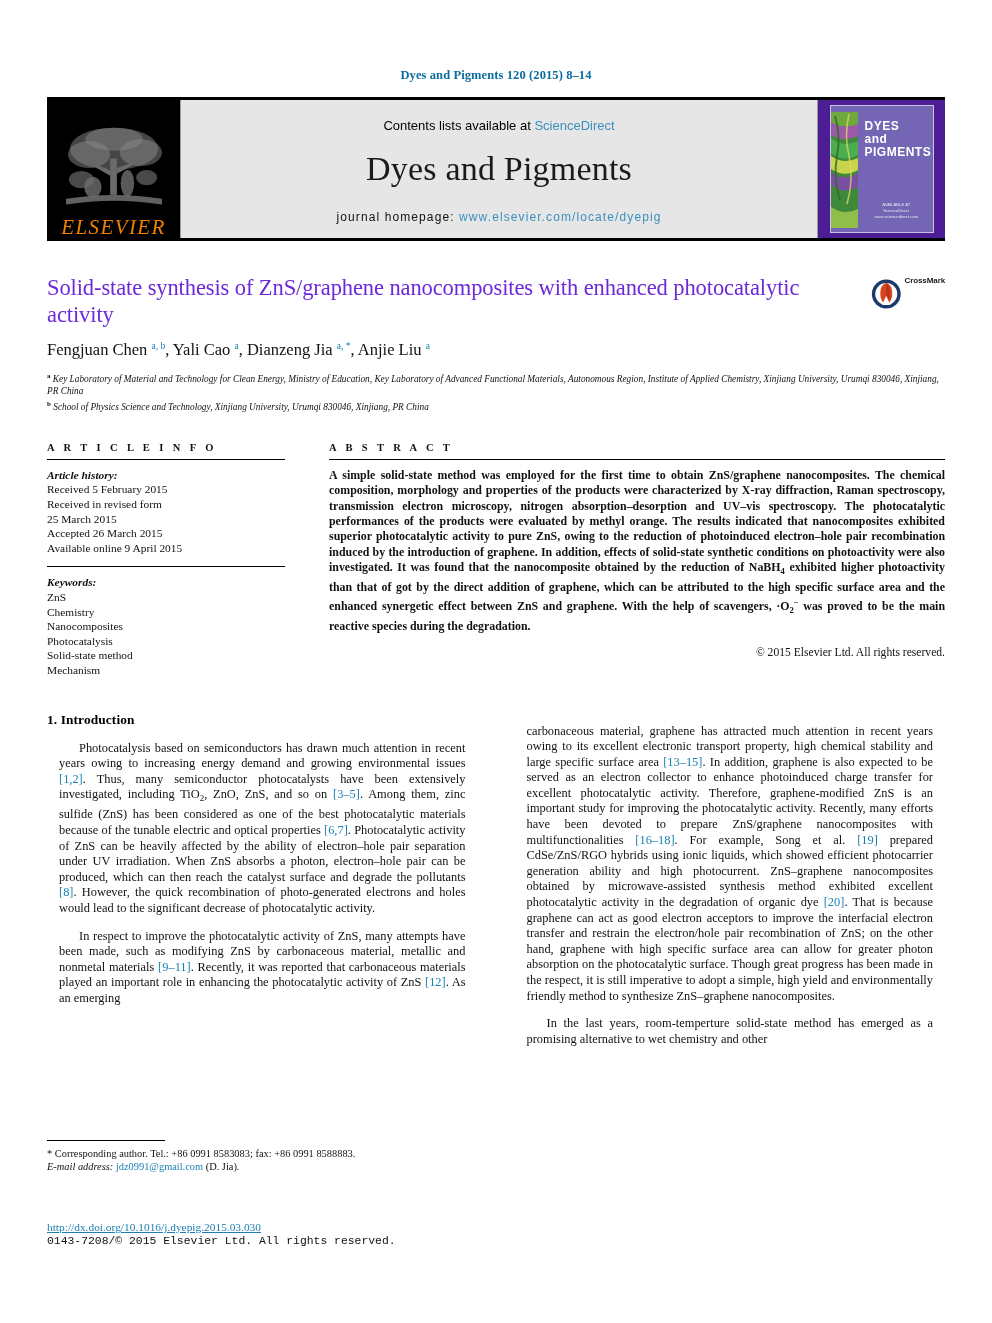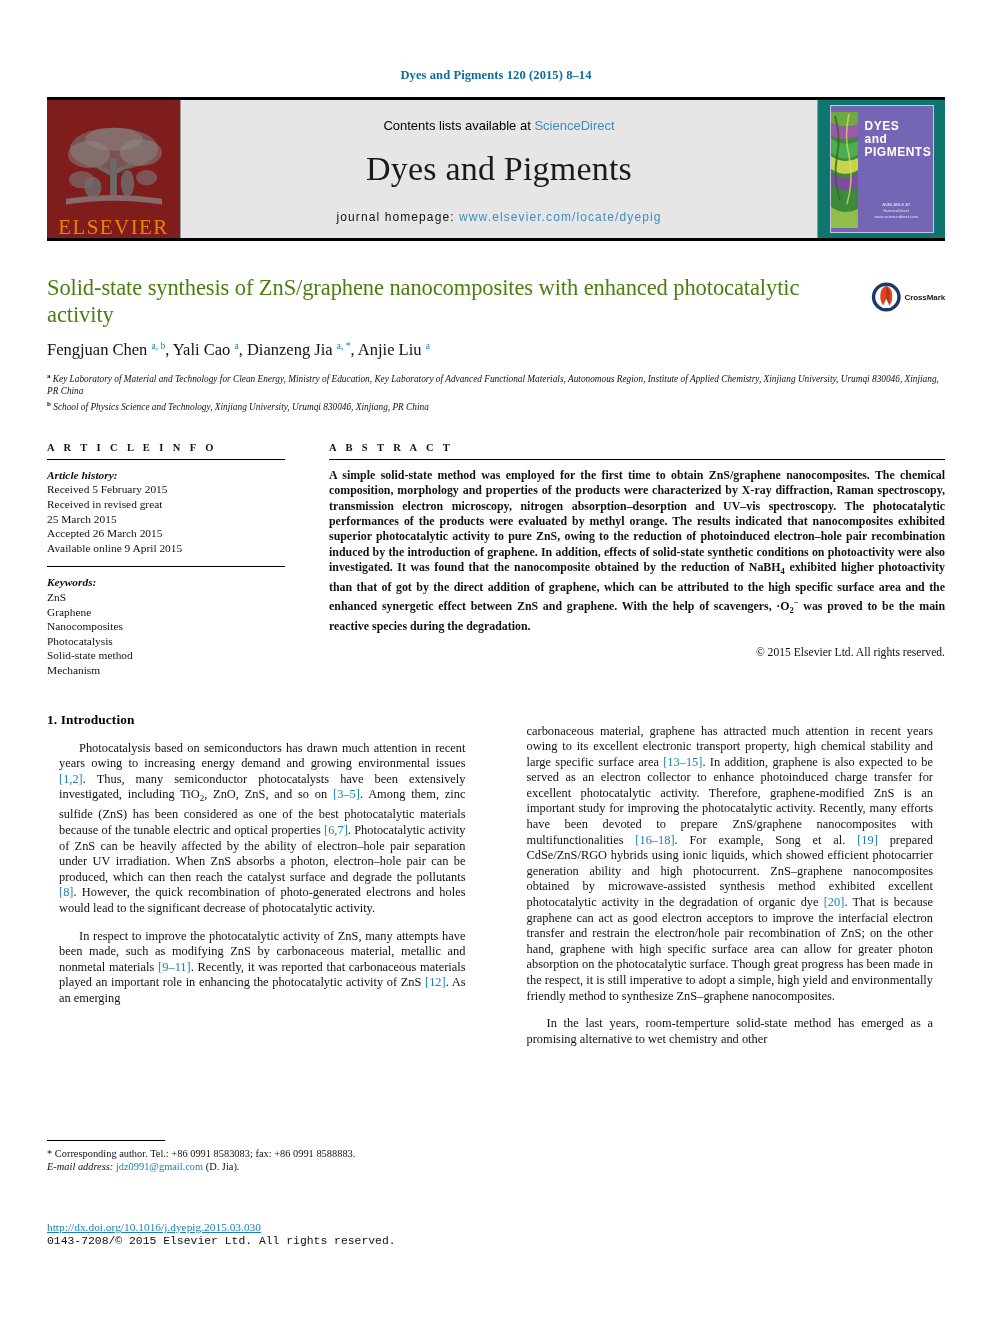--- a/index.html
+++ b/index.html
@@ -32,26 +32,27 @@
     border-top: 3px solid #000;
     border-bottom: 3px solid #000;
     display: flex;
     align-items: stretch;
     height: 144px;
   }
   .logo-cell {
     width: 134px;
     flex: 0 0 134px;
     border-right: 1px solid #9a9a9a;
-    background: #7f1d1d;
+    background: #000000;
     display: flex;
     flex-direction: column;
     align-items: center;
     justify-content: flex-start;
     padding-top: 20px;
+    font-style: italic;
   }
   .elsevier-tree { width: 112px; height: 100px; display:block; }
   .elsevier-word {
     font-family: "Liberation Serif", serif;
     font-size: 21px;
     letter-spacing: 1.4px;
     color: #f08000;
     line-height: 1;
     margin-top: 1px;
   }
@@ -82,21 +83,21 @@
     font-family: "Liberation Sans", sans-serif;
     font-size: 12px;
     letter-spacing: 1.1px;
     margin-top: 22px;
   }
   .homepage-line .label { color: #111; }
   .homepage-line .url { color: #3a8fbe; }
   .cover-cell {
     width: 128px;
     flex: 0 0 128px;
-    background: #0f766e;
+    background: #4c1d95;
     border-left: 1px solid #9a9a9a;
     display: flex;
     align-items: center;
     justify-content: center;
   }
   .cover-img {
     width: 104px; height: 128px;
     background: #7466b4;
     position: relative;
     overflow: hidden;
@@ -123,30 +124,30 @@
     text-align: center;
   }
 
   
   .title-block { margin: 33px 47px 0 47px; position: relative; }
   .art-title {
     font-family: "Liberation Serif", serif;
     font-size: 22.5px;
     line-height: 27px;
     font-weight: normal;
-    color: #4d7c0f;
+    color: #6d28d9;
     margin: 0;
     width: 790px;
     letter-spacing: -0.1px;
   }
   .crossmark {
     position: absolute;
     right: 0; top: 2px;
     width: 74px; height: 42px;
-    display: flex; align-items: center; gap: 3px;
+    display: flex; align-items: flex-start; gap: 3px;
   }
   .crossmark-text {
     font-family: "Liberation Sans", sans-serif;
     font-size: 8px;
     font-weight: bold;
     color: #1a1a1a;
     letter-spacing: -0.1px;
   }
   .authors {
     margin-top: 12px;
@@ -361,30 +362,30 @@
   </div>
 
   <div class="info-row">
 
     <div class="col-info">
       <div class="sec-head">A R T I C L E  I N F O</div>
       <div class="rule"></div>
       <div class="info-text">
         <div class="ital">Article history:</div>
         <div>Received 5 February 2015</div>
-        <div>Received in revised great</div>
+        <div>Received in revised form</div>
         <div>25 March 2015</div>
         <div>Accepted 26 March 2015</div>
         <div>Available online 9 April 2015</div>
       </div>
       <div class="rule-thin"></div>
       <div class="info-text">
         <div class="ital">Keywords:</div>
         <div>ZnS</div>
-        <div>Graphene</div>
+        <div>Chemistry</div>
         <div>Nanocomposites</div>
         <div>Photocatalysis</div>
         <div>Solid-state method</div>
         <div>Mechanism</div>
       </div>
     </div>
 
     <div class="col-abs">
       <div class="sec-head">A B S T R A C T</div>
       <div class="rule"></div>

